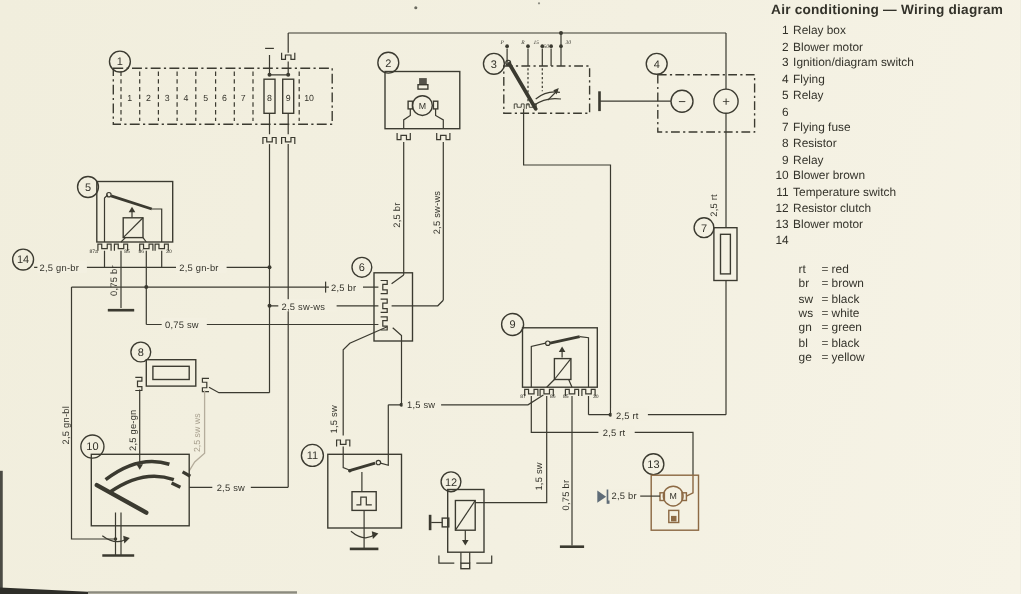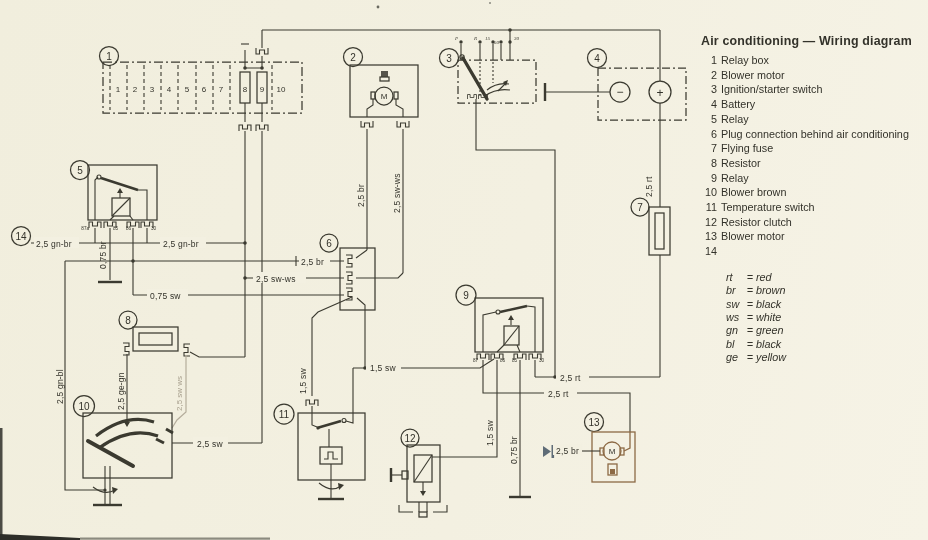--- a/index.html
+++ b/index.html
@@ -15,26 +15,26 @@
   svg text{fill:#33322a;}
   svg .wl{font:8.5px "Liberation Sans",sans-serif;letter-spacing:.2px;}
   svg .wlg{font:8px "Liberation Sans",sans-serif;fill:#a79f8d;}
   svg .fn{font:8px "Liberation Sans",sans-serif;text-anchor:middle;}
   svg .cn{font:10px "Liberation Sans",sans-serif;text-anchor:middle;}
   svg .tl{font:4.6px "Liberation Sans",sans-serif;}
   svg .it{font:italic 5px "Liberation Serif",serif;}
   svg .mm{font:8px "Liberation Sans",sans-serif;text-anchor:middle;}
   svg .bsign{font:12px "Liberation Sans",sans-serif;text-anchor:middle;}
   svg .lbg{fill:#f3f0e1;}
-  .legend{position:absolute;left:701px;top:34px;width:226px;color:#33322a;}
+  .legend{position:absolute;left:701px;top:2px;width:226px;color:#33322a;}
   .legend .title{font-size:12.4px;font-weight:bold;letter-spacing:.2px;margin-bottom:5px;}
   .legend .li{display:flex;font-size:10.8px;line-height:14.7px;}
   .legend .li .n{width:16px;text-align:right;margin-right:4px;flex:none;}
   .legend .colors{margin-top:12px;padding-left:25px;}
-  .legend .ci{font-size:10.8px;line-height:13.4px;display:flex;font-style:italic;}
+  .legend .ci{font-size:10.8px;line-height:13.4px;display:flex;}
   .legend .ci .cc{width:18px;}
   .legend .ci .eq{width:12px;text-align:center;}
 </style>
 </head>
 <body>
 
 <div class="page">
 
 <svg width="928" height="540" viewBox="0 0 928 540">
   <defs>
@@ -385,33 +385,32 @@
     <div class="li">
           <span class="n">1</span>
           <span>Relay box</span>
         </div>
     <div class="li">
           <span class="n">2</span>
           <span>Blower motor</span>
         </div>
     <div class="li">
           <span class="n">3</span>
-          <span>Ignition/starter switch</span>
+          <span>Ignition/diagram switch</span>
         </div>
     <div class="li">
           <span class="n">4</span>
-          <span>Battery</span>
+          <span>Flying</span>
         </div>
     <div class="li">
           <span class="n">5</span>
           <span>Relay</span>
         </div>
     <div class="li">
           <span class="n">6</span>
-          <span>Plug connection behind air conditioning</span>
         </div>
     <div class="li">
           <span class="n">7</span>
           <span>Flying fuse</span>
         </div>
     <div class="li">
           <span class="n">8</span>
           <span>Resistor</span>
         </div>
     <div class="li">

